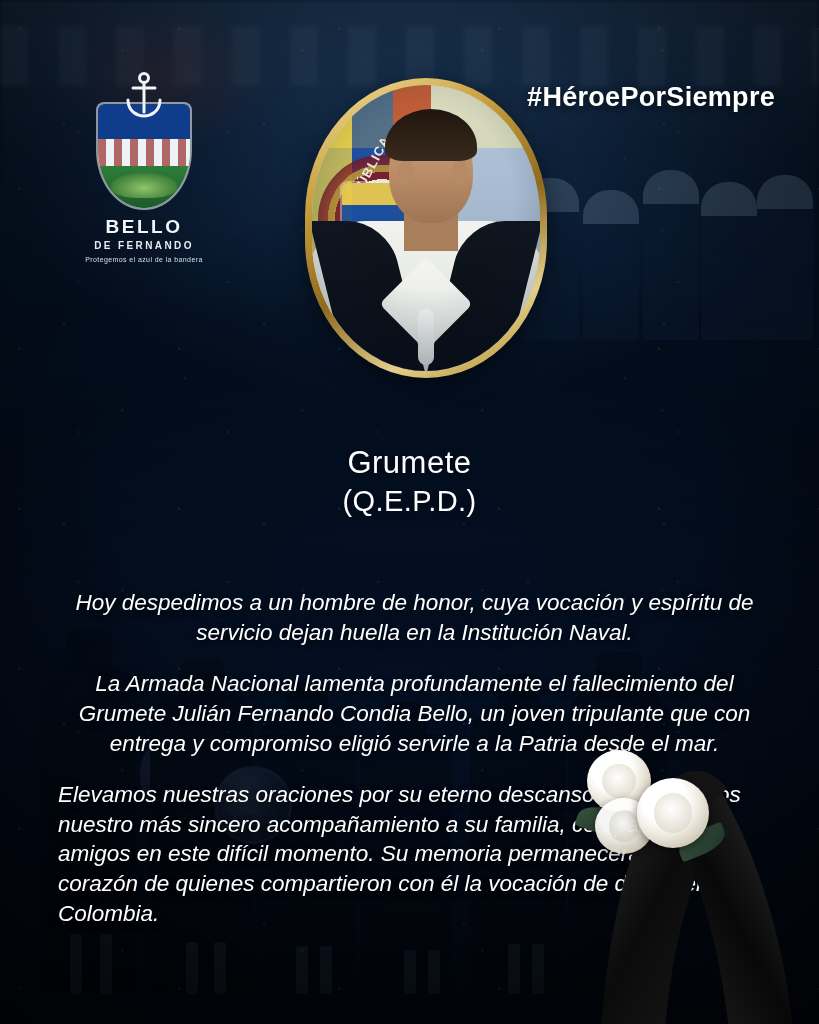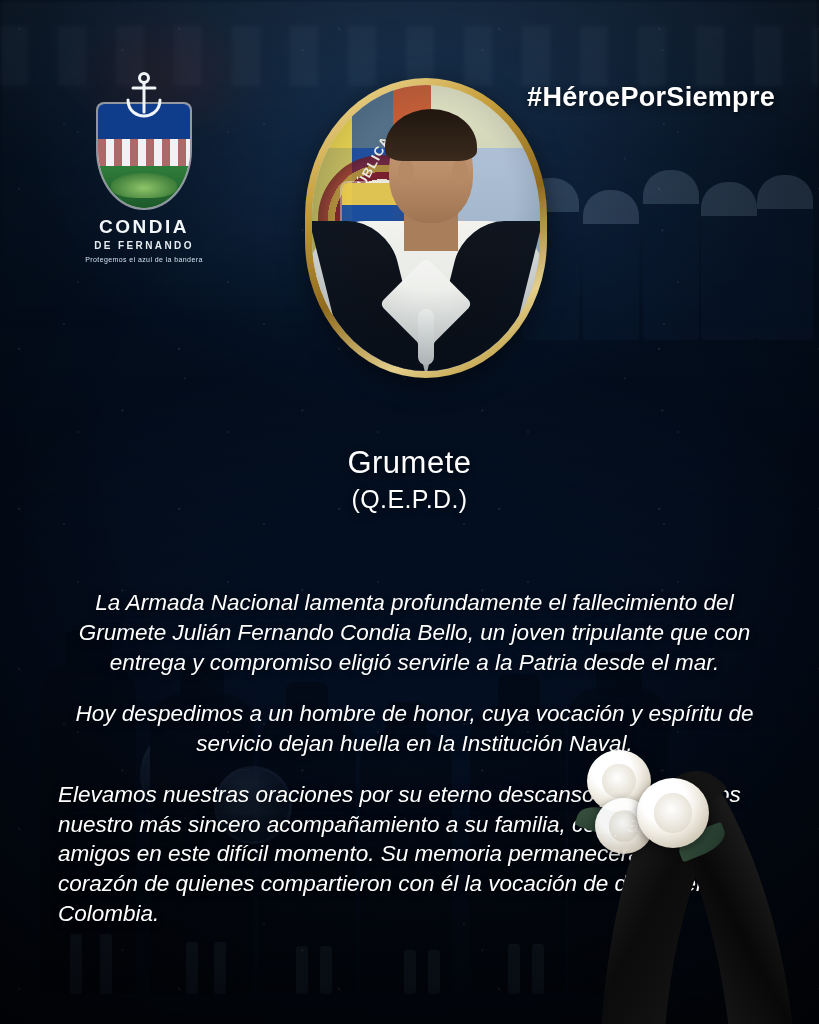--- a/index.html
+++ b/index.html
@@ -339,21 +339,21 @@
     font-size: 31px;
     letter-spacing: 0.5px;
   }
   .full-name {
     font-size: 38px;
     font-weight: bold;
     letter-spacing: 0.6px;
     margin-top: 6px;
   }
   .qepd {
-    font-size: 25px;
+    font-size: 29px;
     margin-top: 4px;
     letter-spacing: 0.4px;
   }
 
   .body-text {
     position: absolute;
     left: 58px;
     right: 48px;
     top: 588px;
     z-index: 6;
@@ -468,21 +468,21 @@
           <path d="M6 28 C6 40 16 44 22 44 C28 44 38 40 38 28"></path>
         </g>
       </svg>
       <div class="logo-shield">
         <div class="shield-top"></div>
         <div class="shield-mid"></div>
         <div class="shield-stripes"></div>
         <div class="shield-bot"></div>
       </div>
     </div>
-    <div class="logo-title">CONDIA</div>
+    <div class="logo-title">BELLO</div>
     <div class="logo-sub">DE FERNANDO</div>
     <div class="logo-tag">Protegemos el azul de la bandera</div>
   </div>
 
   <div class="hashtag">#HéroePorSiempre</div>
 
   <div class="portrait-frame">
     <div class="portrait-inner">
       <div class="pf-flag"></div>
       <div class="pf-flag2"></div>
@@ -507,22 +507,22 @@
       <div class="pf-shade"></div>
     </div>
   </div>
 
   <div class="name-block">
     <div class="rank">Grumete</div>
     <div class="qepd">(Q.E.P.D.)</div>
   </div>
 
   <div class="body-text">
+    <p>Hoy despedimos a un hombre de honor, cuya vocación y espíritu de servicio dejan huella en la Institución Naval.</p>
     <p>La Armada Nacional lamenta profundamente el fallecimiento del Grumete Julián Fernando Condia Bello, un joven tripulante que con entrega y compromiso eligió servirle a la Patria desde el mar.</p>
-    <p>Hoy despedimos a un hombre de honor, cuya vocación y espíritu de servicio dejan huella en la Institución Naval.</p>
     <p class="p-left">Elevamos nuestras oraciones por su eterno descanso y expresamos nuestro más sincero acompañamiento a su familia, compañeros y amigos en este difícil momento. Su memoria permanecerá viva en el corazón de quienes compartieron con él la vocación de defender a Colombia.</p>
   </div>
 
   <svg class="ribbon" viewBox="0 0 260 280">
     <defs>
       <linearGradient id="rg1" x1="0" y1="0" x2="1" y2="1">
         <stop offset="0%" stop-color="#2b2b2b"></stop>
         <stop offset="45%" stop-color="#0b0b0b"></stop>
         <stop offset="100%" stop-color="#1a1a1a"></stop>
       </linearGradient>

